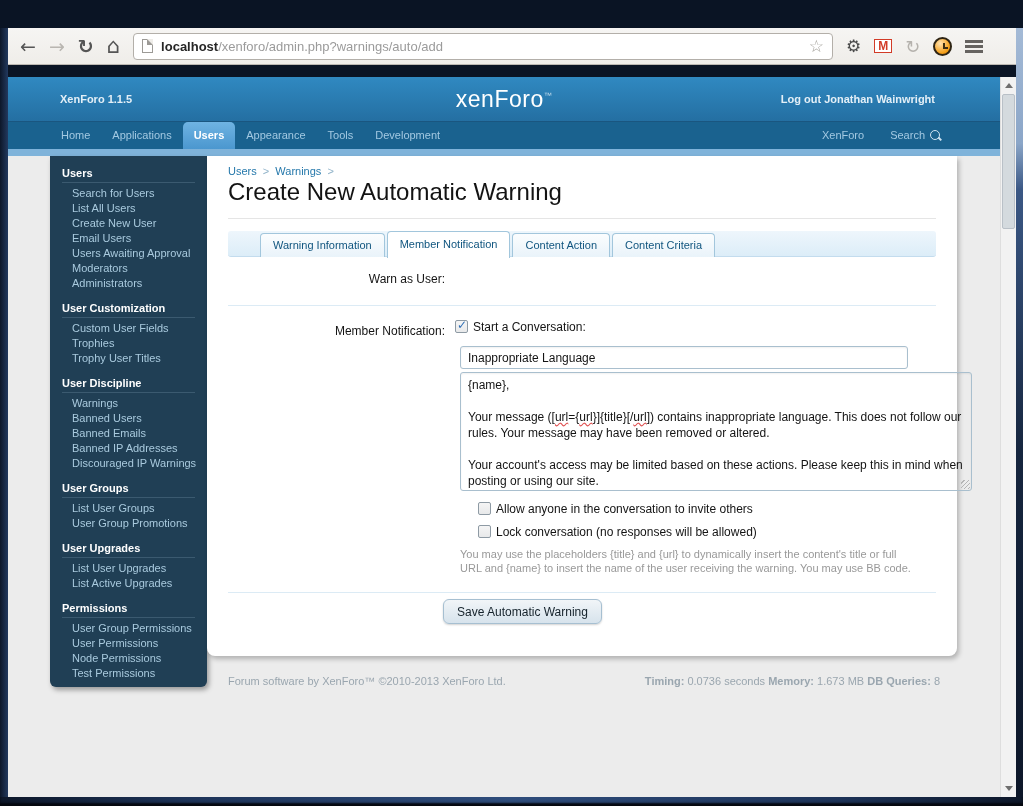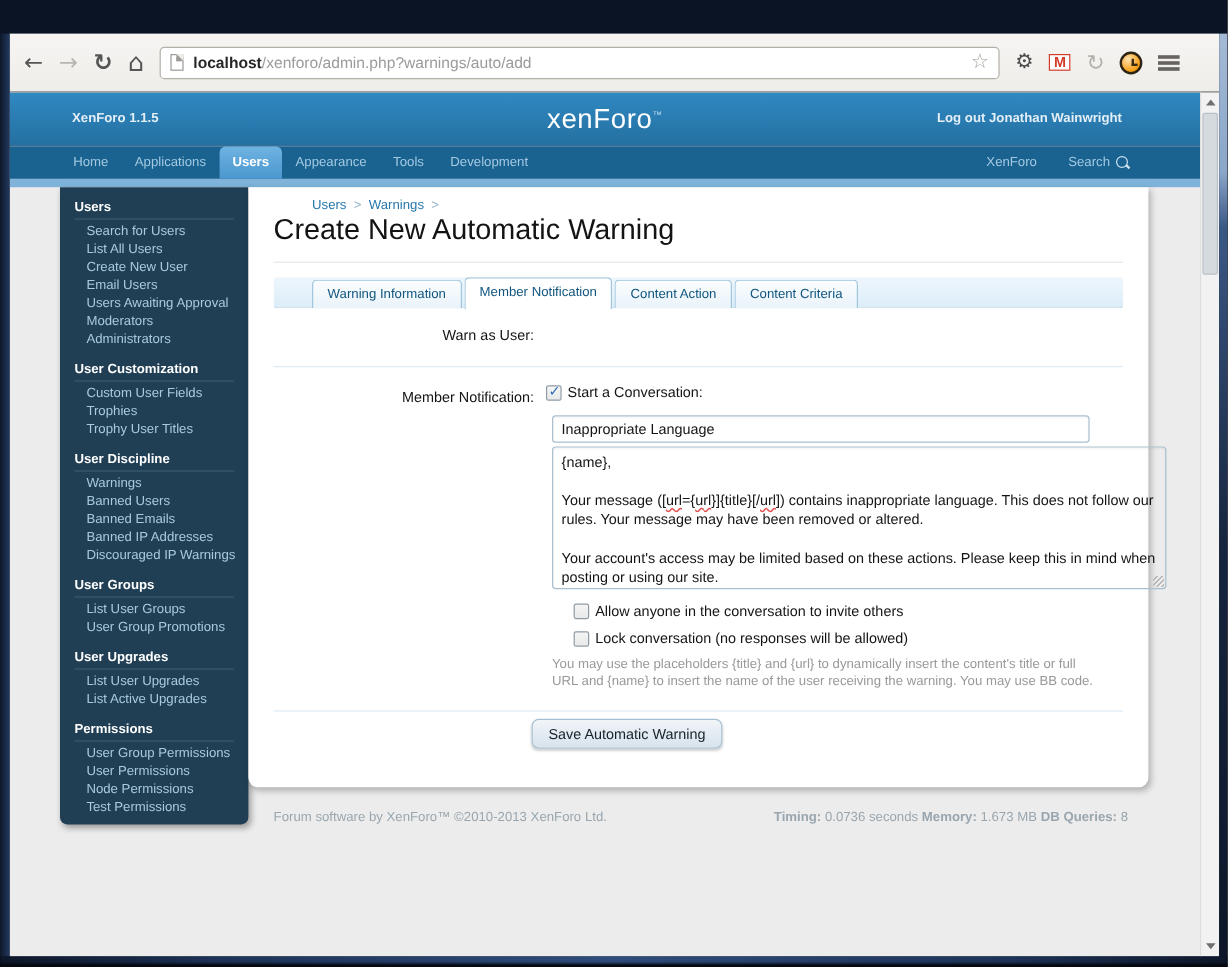--- a/index.html
+++ b/index.html
@@ -25,21 +25,21 @@
   .winbtns { position:absolute; right:13px; top:0; display:flex; }
   .winbtn { width:30px; height:17px; border:1px solid #0b1526; border-top:none;
     background:linear-gradient(#d7e1ee,#9cb0c9 45%,#8199b7 50%,#aabdd4); position:relative; }
   .winbtn.min { border-radius:0 0 0 3px; }
   .winbtn.close { width:45px; border-radius:0 0 3px 0;
     background:linear-gradient(#f2a690,#d9573a 45%,#c23a1d 50%,#e5795d); }
   .winbtn.min:after { content:""; position:absolute; left:9px; top:8px; width:10px; height:3px; background:#fff; box-shadow:0 0 2px #333; }
   .winbtn.max:after { content:""; position:absolute; left:9px; top:4px; width:10px; height:8px; border:2px solid #fff; box-shadow:0 0 2px #333; }
   .winbtn.close:after { content:"×"; position:absolute; left:0; right:0; top:0; text-align:center; color:#fff; font-weight:bold; font-size:13px; line-height:15px; text-shadow:0 1px 1px #5a1005; }
 
-  .toolbar { position:absolute; left:8px; top:28px; width:1008px; height:49px;
+  .toolbar { position:absolute; left:8px; top:28px; width:1008px; height:37px;
     background:linear-gradient(#f6f5f3,#efede9); border-bottom:1px solid #bcb8b2;
     display:flex; align-items:center; padding:0 12px; gap:13px; }
   .tbtn { font-size:19px; line-height:22px; color:#555; }
   .tbtn.disabled { color:#b9b6b1; }
   .i-back:after{content:"←";} .i-fwd:after{content:"→";} .i-reload:after{content:"↻"; font-weight:bold;} .i-home:after{content:"⌂"; font-size:21px;}
   .omnibox { flex:1; max-width:700px; height:27px; background:#fff; border:1px solid #b3afa9; border-radius:4px;
     display:flex; align-items:center; padding:0 8px; gap:8px; }
   .pageicon { width:11px; height:14px; border:1px solid #9c9a96; background:#fff; position:relative; flex:0 0 auto; }
   .pageicon:after { content:""; position:absolute; right:-1px; top:-1px; border:3px solid #efede9; border-left-color:#9c9a96; border-bottom-color:#9c9a96; }
   .url { font-size:13px; color:#9b9b9b; white-space:nowrap; overflow:hidden; flex:1; }
@@ -79,21 +79,21 @@
   
   .sidebar { position:absolute; left:42px; top:0; width:157px; background:#203f55;
     border-radius:0 0 6px 6px; box-shadow:2px 3px 5px rgba(0,0,0,.35); padding:8px 0 6px; font-size:11px; }
   .sb-title { color:#fff; font-weight:bold; margin:10px 12px 3px; padding-bottom:2px; border-bottom:1px solid #3b5a70; line-height:14px; }
   .sb-title:first-child { margin-top:2px; }
   .sb-item { color:#a9cade; line-height:15px; padding:0 10px 0 22px; cursor:pointer; white-space:nowrap; }
 
   
   .card { position:absolute; left:199px; top:0; width:750px; height:500px; background:#fff;
     border-radius:0 0 8px 8px; box-shadow:2px 3px 5px rgba(0,0,0,.25); }
-  .breadcrumb { position:absolute; left:21px; top:9px; font-size:11px; color:#2578ab;margin-left:32px; }
+  .breadcrumb { position:absolute; left:21px; top:9px; font-size:11px; color:#2578ab; }
   .breadcrumb .sep { color:#8fb2c8; margin:0 3px; }
   .page-title { position:absolute; left:21px; top:22px; font-size:24px; font-weight:normal; color:#131313; }
   .hdiv { position:absolute; left:21px; width:708px; top:62px; border-bottom:1px solid #e5e5e5; }
   .tabstrip { position:absolute; left:21px; top:75px; width:708px; height:26px;
     background:linear-gradient(#eef6fc,#dcedf8); border-radius:3px; border-bottom:1px solid #c3dcee;
     display:flex; padding-left:32px; }
   .tab2 { font-size:11px; color:#10557f; border:1px solid #a2c6dc; border-bottom:none;
     border-radius:4px 4px 0 0; padding:0 12px; line-height:22px; height:24px; margin-top:2px; margin-right:2px;
     background:linear-gradient(#fbfdfe,#e9f3fa); }
   .tab2.active { background:#fff; height:27px; margin-top:0; line-height:25px; position:relative; z-index:2; }
@@ -108,21 +108,21 @@
   .bluemag:before { content:""; position:absolute; left:0; top:0; width:8px; height:8px; border:2px solid #3a7fc0; border-radius:50%; }
   .bluemag:after { content:""; position:absolute; left:9px; top:9px; width:4px; height:2px; background:#3a7fc0; transform:rotate(45deg); }
   .ddarrow { font-size:8px; color:#2d5f9e; } .ddarrow:after { content:"▾"; }
   .searchfield .val { font-size:12px; color:#141414; flex:1; }
   .clearx { font-size:13px; font-weight:bold; color:#2d5f9e; } .clearx:after { content:"×"; }
 
   .checkbox { width:13px; height:13px; border:1px solid #8e9aa4; border-radius:2px;
     background:linear-gradient(#f5f5f5,#e8e9ea); display:inline-block; position:relative; flex:0 0 auto; }
   .checkbox.checked:after { content:"✓"; font-family:"DejaVu Sans",sans-serif; position:absolute; left:1px; top:-3px;
     color:#2f6fb5; font-weight:bold; font-size:12px; }
-  .cbrow { position:absolute; display:flex; align-items:flex-end; gap:5px; font-size:12px; color:#141414; }
+  .cbrow { position:absolute; display:flex; align-items:flex-start; gap:5px; font-size:12px; color:#141414; }
 
   .textinput { position:absolute; left:253px; top:190px; width:448px; height:23px; border:1px solid #a9bfce;
     border-radius:3px; font-size:12px; color:#141414; padding:0 7px; font-family:"Liberation Sans",sans-serif;
     box-shadow:inset 0 1px 2px rgba(0,0,0,.06); }
   .bodybox { position:absolute; left:253px; top:216px; width:512px; height:119px; border:1px solid #a9bfce;
     border-radius:3px; font-size:12px; line-height:16px; color:#141414; padding:4px 7px; white-space:pre-wrap;
     overflow:hidden; box-shadow:inset 0 1px 2px rgba(0,0,0,.06); }
   .bodybox .rsz { position:absolute; right:1px; bottom:1px; width:9px; height:9px;
     background:repeating-linear-gradient(135deg,transparent 0 2px,#b5b5b5 2px 3px); }
   .sq { text-decoration:underline; text-decoration-style:wavy; text-decoration-color:#e05252; text-decoration-skip-ink:none; }

